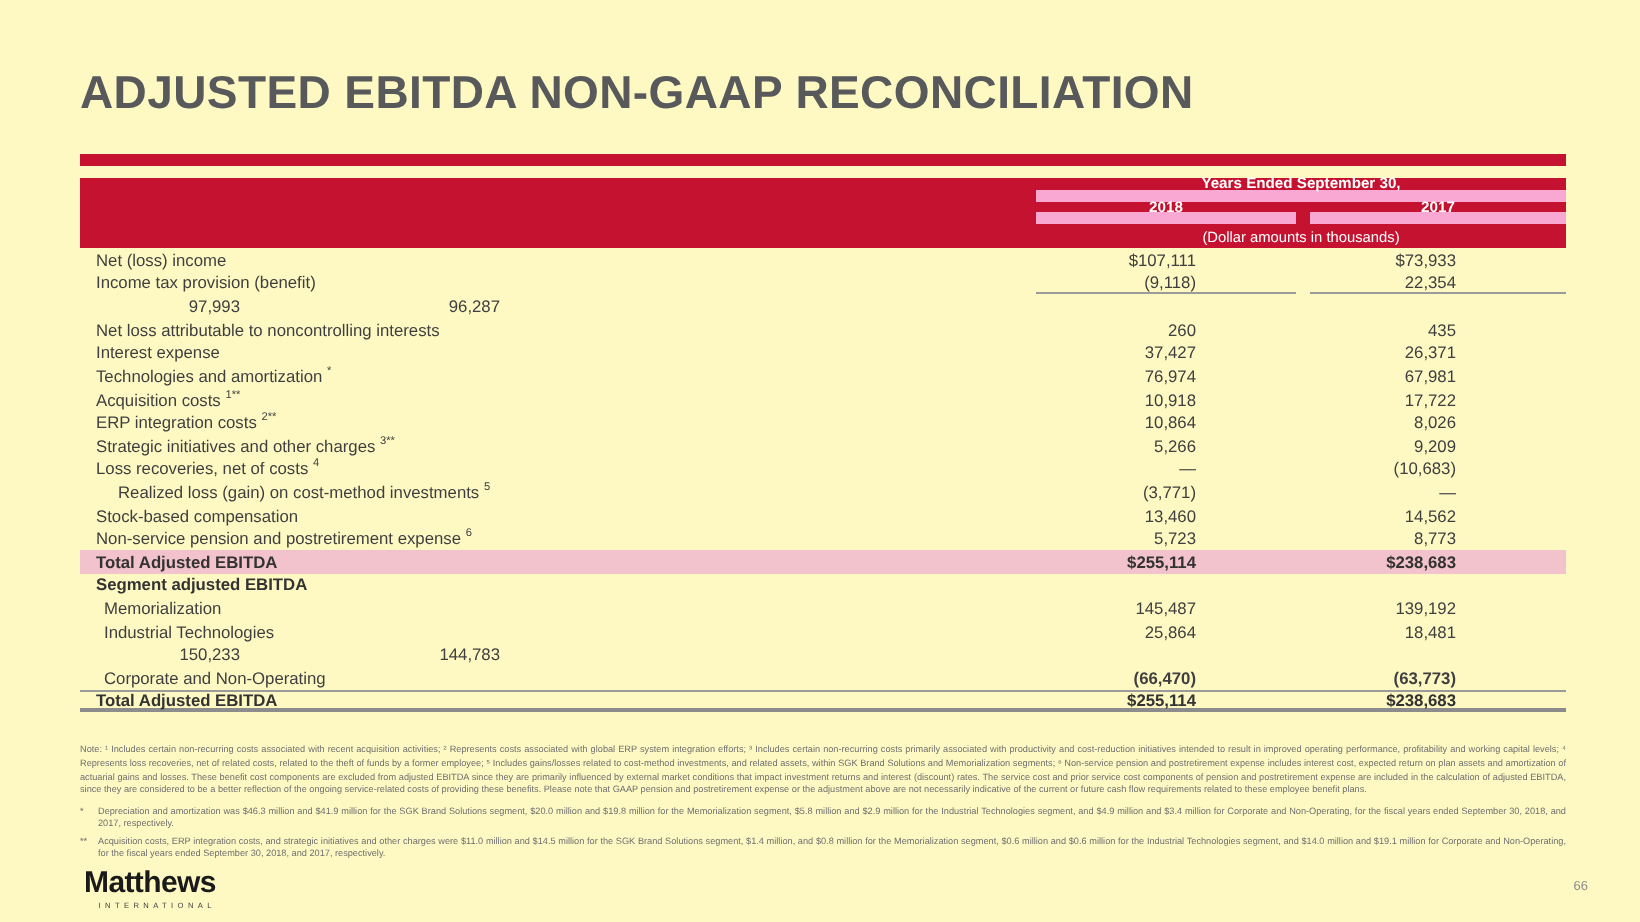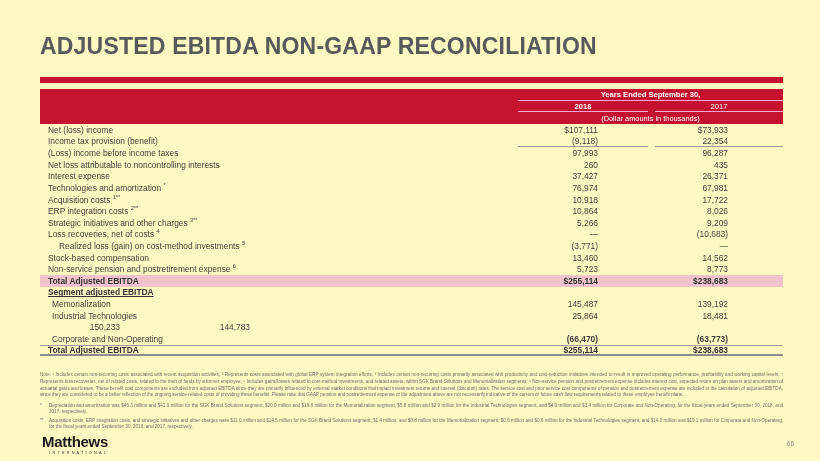--- a/index.html
+++ b/index.html
@@ -18,33 +18,33 @@
     position:absolute; left:40px; top:77px; width:743px; height:6px;
     background:#c41230;
   }
   
   .tbl { position:absolute; left:40px; top:89px; width:743px; }
   .thead { background:#c41230; color:#ffffff; }
   .h-row { display:flex; height:11.7px; align-items:center; }
   .h-spacer { flex:1; }
   .h-span  { width:265px; text-align:center; font-size:7.6px; font-weight:bold; height:100%; display:flex; align-items:center; justify-content:center; }
   .h-col   { width:130px; text-align:center; font-size:7.6px; font-weight:bold; height:100%; display:flex; align-items:center; justify-content:center; }
-  .h-col2  { width:128px; margin-left:7px; text-align:center; font-size:7.6px; font-weight:normal; height:100%; display:flex; align-items:center; justify-content:center; }
-  .u-line  { border-bottom:1px solid #f9a8d4; }
+  .h-col2  { width:128px; margin-left:7px; text-align:center; font-size:7.6px; font-weight:bold; height:100%; display:flex; align-items:center; justify-content:center; }
+  .u-line  { border-bottom:6px solid #f9a8d4; }
   .units   { font-weight:normal; font-size:7.4px; }
   .tbody .row { display:flex; height:11.62px; align-items:center; font-size:8.4px; color:#3f3f3f; }
   .c-label { flex:1; padding-left:8px; white-space:nowrap; overflow:hidden; }
   .c-label sup { font-size:5.6px; vertical-align:super; line-height:0; }
   .c-val { width:130px; text-align:right; padding-right:50px; white-space:nowrap; }
   .c-val.v2 { width:128px; margin-left:7px; padding-right:55px; }
   .rule-under-vals .c-val { border-bottom:1px solid #9b9b9b; }
   .row.ind1 .c-label { padding-left:12px; }
   .row.ind2 .c-label { padding-left:19px; }
   .row.total-pink { background:#f2c3cc; font-weight:bold; color:#333333; }
-  .row.seg-head .c-label { font-weight:bold; text-decoration:underline; color:#333333; }
+  .row.seg-head .c-label { font-weight:bold; color:#333333; }
   .row.vals-bold .c-val { font-weight:bold; }
   .row.total-final { font-weight:bold; color:#333333;
     border-top:1px solid #9b9b9b; border-bottom:2px solid #8c8c8c; }
   
   .notes { position:absolute; left:40px; top:372px; width:743px; color:#6e6e6e; }
   .note { font-size:4.6px; line-height:6.8px; text-align:justify; margin-bottom:4px; }
   .fn { display:flex; font-size:4.6px; line-height:5.8px; margin-bottom:3px; }
   .fn-marker { width:9px; flex:none; }
   .fn-text { flex:1; text-align:justify; }
   
@@ -86,21 +86,20 @@
         <div class="c-val v2">$73,933</div>
       </div>
 
       <div class="row rule-under-vals">
         <div class="c-label"><span>Income tax provision (benefit)</span><sup></sup></div>
         <div class="c-val v1">(9,118)</div>
         <div class="c-val v2">22,354</div>
       </div>
 
       <div class="row">
-        <div class="c-label"><span>(Loss) income before income taxes</span><sup></sup></div>
         <div class="c-val v1">97,993</div>
         <div class="c-val v2">96,287</div>
       </div>
 
       <div class="row">
         <div class="c-label"><span>Net loss attributable to noncontrolling interests</span><sup></sup></div>
         <div class="c-val v1">260</div>
         <div class="c-val v2">435</div>
       </div>
 

